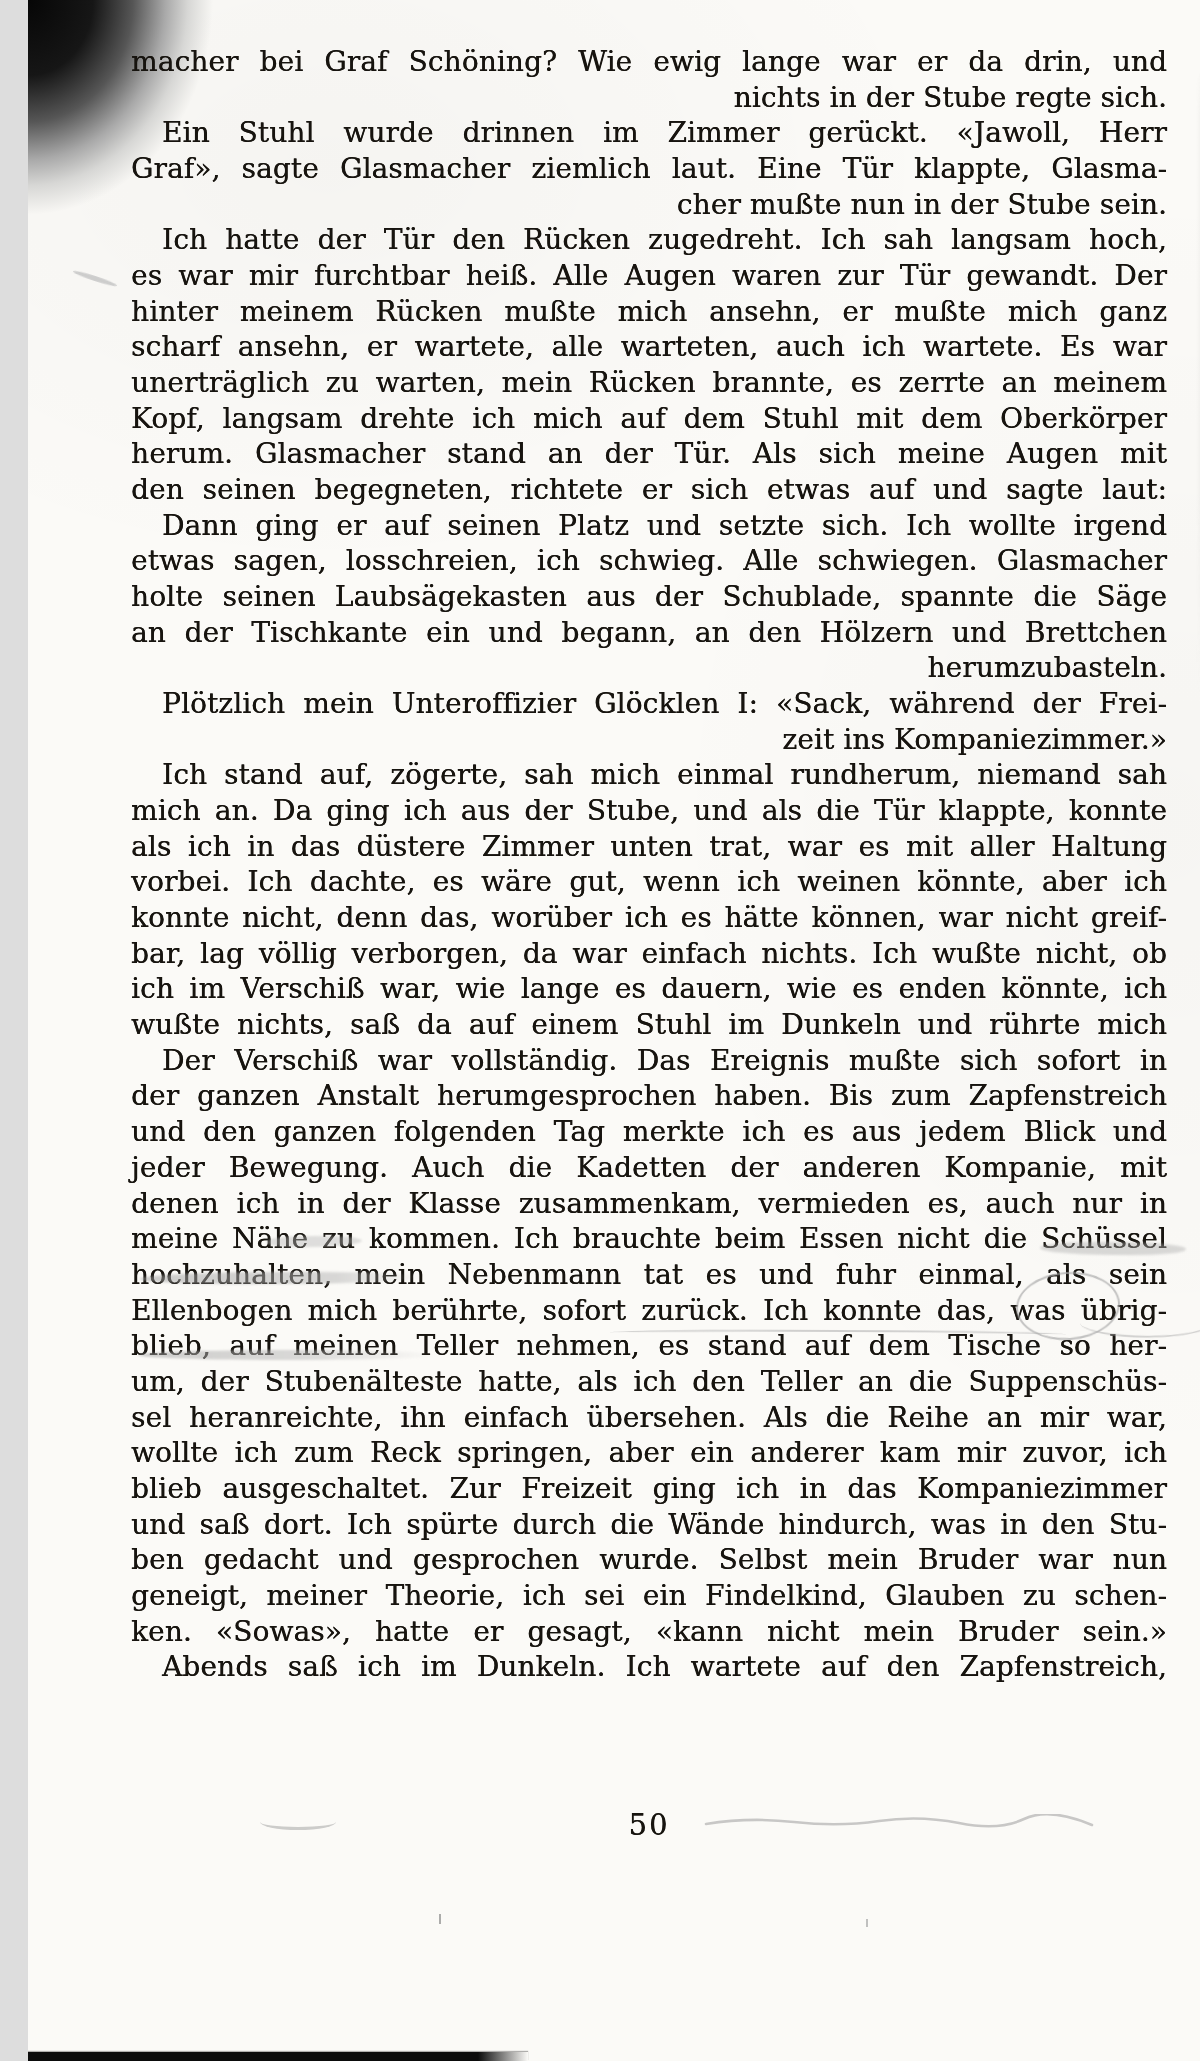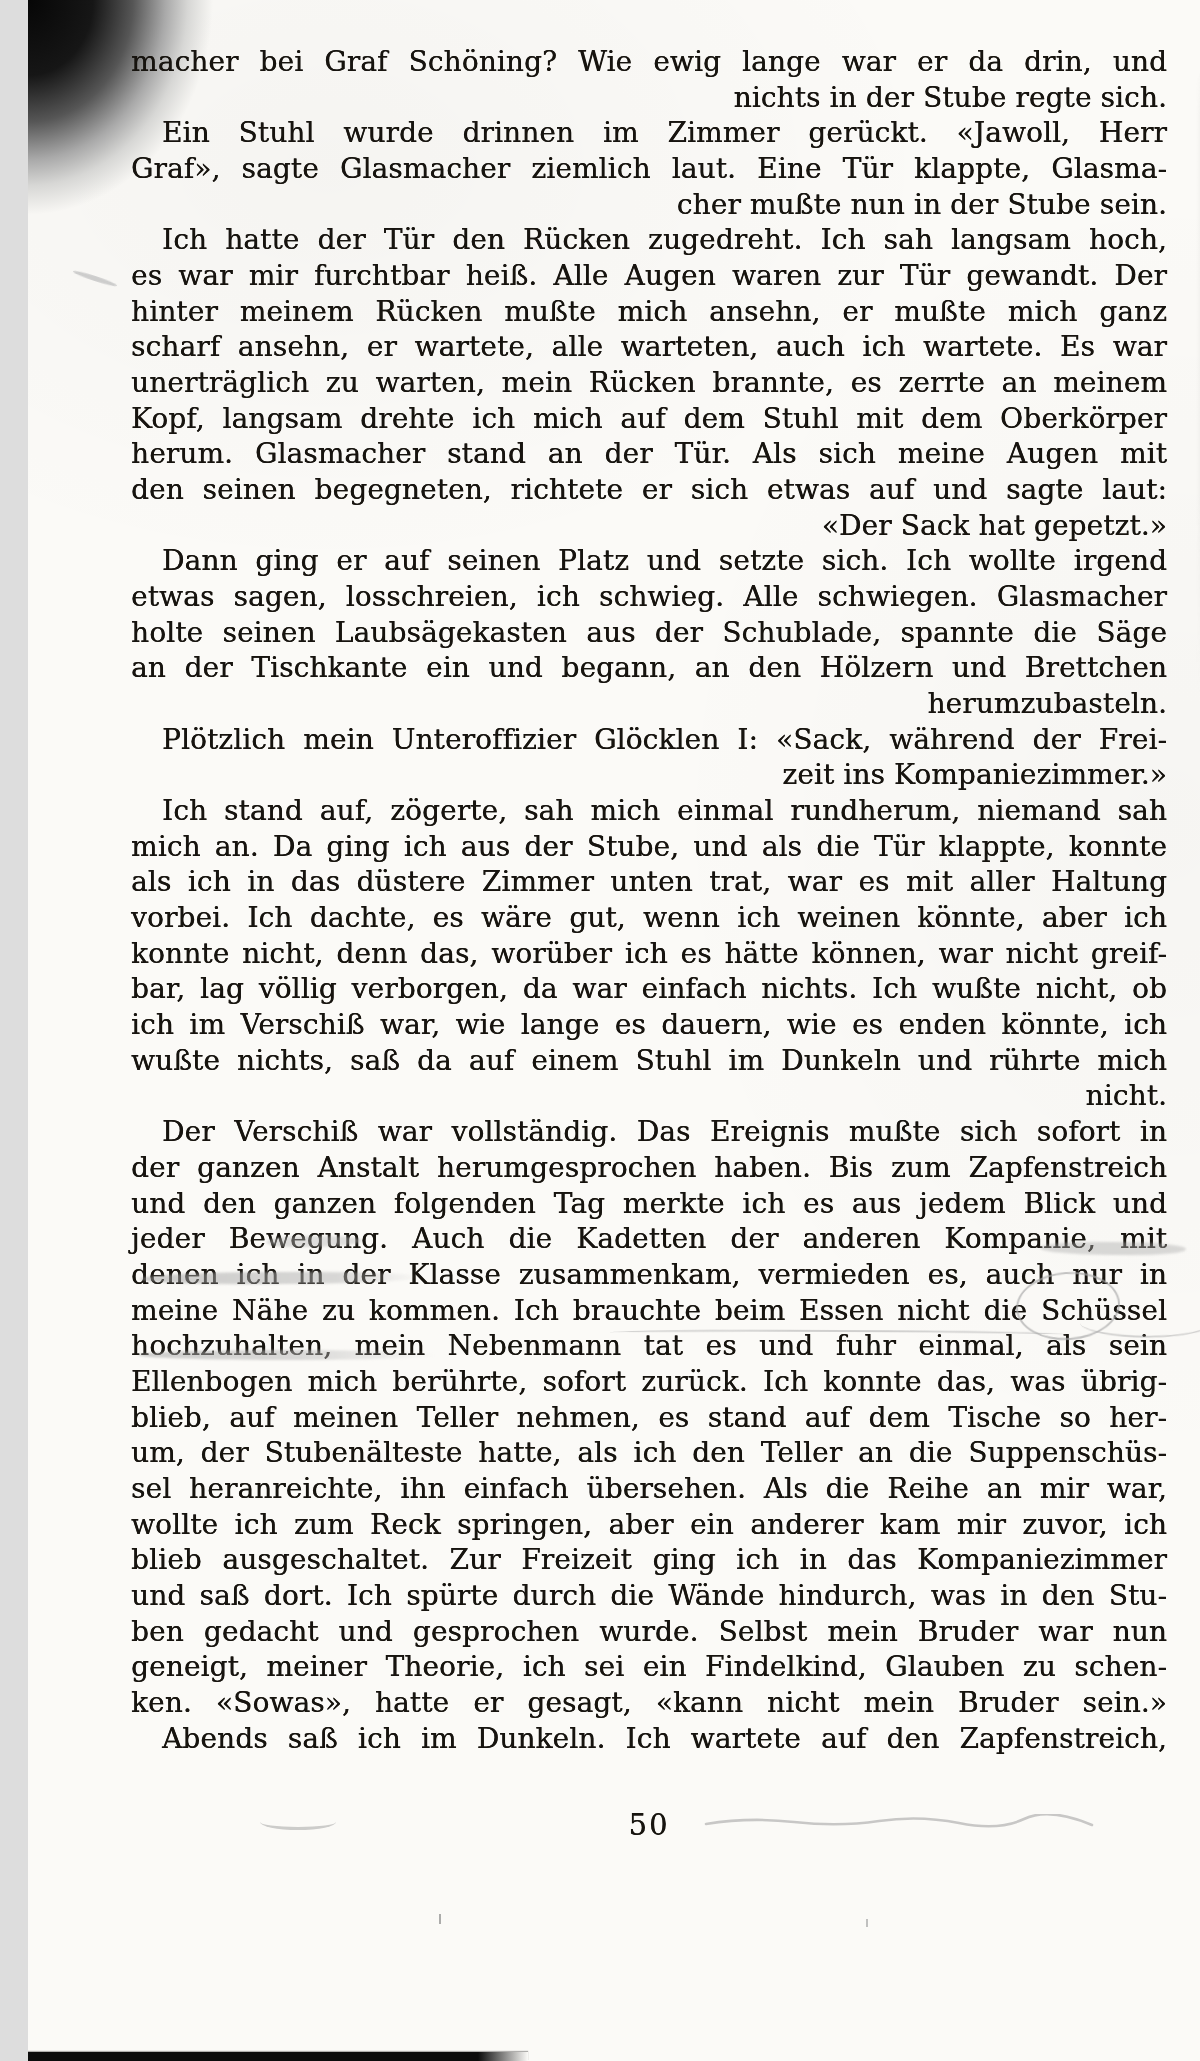--- a/index.html
+++ b/index.html
@@ -89,37 +89,35 @@
       <div class="line just">Graf», sagte Glasmacher ziemlich laut. Eine Tür klappte, Glasma-</div>
       <div class="line left">cher mußte nun in der Stube sein.</div>
       <div class="line just indent">Ich hatte der Tür den Rücken zugedreht. Ich sah langsam hoch,</div>
       <div class="line just">es war mir furchtbar heiß. Alle Augen waren zur Tür gewandt. Der</div>
       <div class="line just">hinter meinem Rücken mußte mich ansehn, er mußte mich ganz</div>
       <div class="line just">scharf ansehn, er wartete, alle warteten, auch ich wartete. Es war</div>
       <div class="line just">unerträglich zu warten, mein Rücken brannte, es zerrte an meinem</div>
       <div class="line just">Kopf, langsam drehte ich mich auf dem Stuhl mit dem Oberkörper</div>
       <div class="line just">herum. Glasmacher stand an der Tür. Als sich meine Augen mit</div>
       <div class="line just">den seinen begegneten, richtete er sich etwas auf und sagte laut:</div>
-      <div class="line left indent">«Der Sack hat gepetzt.»</div>
       <div class="line just indent">Dann ging er auf seinen Platz und setzte sich. Ich wollte irgend</div>
       <div class="line just">etwas sagen, losschreien, ich schwieg. Alle schwiegen. Glasmacher</div>
       <div class="line just">holte seinen Laubsägekasten aus der Schublade, spannte die Säge</div>
       <div class="line just">an der Tischkante ein und begann, an den Hölzern und Brettchen</div>
       <div class="line left">herumzubasteln.</div>
       <div class="line just indent">Plötzlich mein Unteroffizier Glöcklen I: «Sack, während der Frei-</div>
       <div class="line left">zeit ins Kompaniezimmer.»</div>
       <div class="line just indent">Ich stand auf, zögerte, sah mich einmal rundherum, niemand sah</div>
       <div class="line just">mich an. Da ging ich aus der Stube, und als die Tür klappte, konnte</div>
       <div class="line just">als ich in das düstere Zimmer unten trat, war es mit aller Haltung</div>
       <div class="line just">vorbei. Ich dachte, es wäre gut, wenn ich weinen könnte, aber ich</div>
       <div class="line just">konnte nicht, denn das, worüber ich es hätte können, war nicht greif-</div>
       <div class="line just">bar, lag völlig verborgen, da war einfach nichts. Ich wußte nicht, ob</div>
       <div class="line just">ich im Verschiß war, wie lange es dauern, wie es enden könnte, ich</div>
       <div class="line just">wußte nichts, saß da auf einem Stuhl im Dunkeln und rührte mich</div>
-      <div class="line left">nicht.</div>
       <div class="line just indent">Der Verschiß war vollständig. Das Ereignis mußte sich sofort in</div>
       <div class="line just">der ganzen Anstalt herumgesprochen haben. Bis zum Zapfenstreich</div>
       <div class="line just">und den ganzen folgenden Tag merkte ich es aus jedem Blick und</div>
       <div class="line just">jeder Bewegung. Auch die Kadetten der anderen Kompanie, mit</div>
       <div class="line just">denen ich in der Klasse zusammenkam, vermieden es, auch nur in</div>
       <div class="line just">meine Nähe zu kommen. Ich brauchte beim Essen nicht die Schüssel</div>
       <div class="line just">hochzuhalten, mein Nebenmann tat es und fuhr einmal, als sein</div>
       <div class="line just">Ellenbogen mich berührte, sofort zurück. Ich konnte das, was übrig-</div>
       <div class="line just">blieb, auf meinen Teller nehmen, es stand auf dem Tische so her-</div>
       <div class="line just">um, der Stubenälteste hatte, als ich den Teller an die Suppenschüs-</div>

